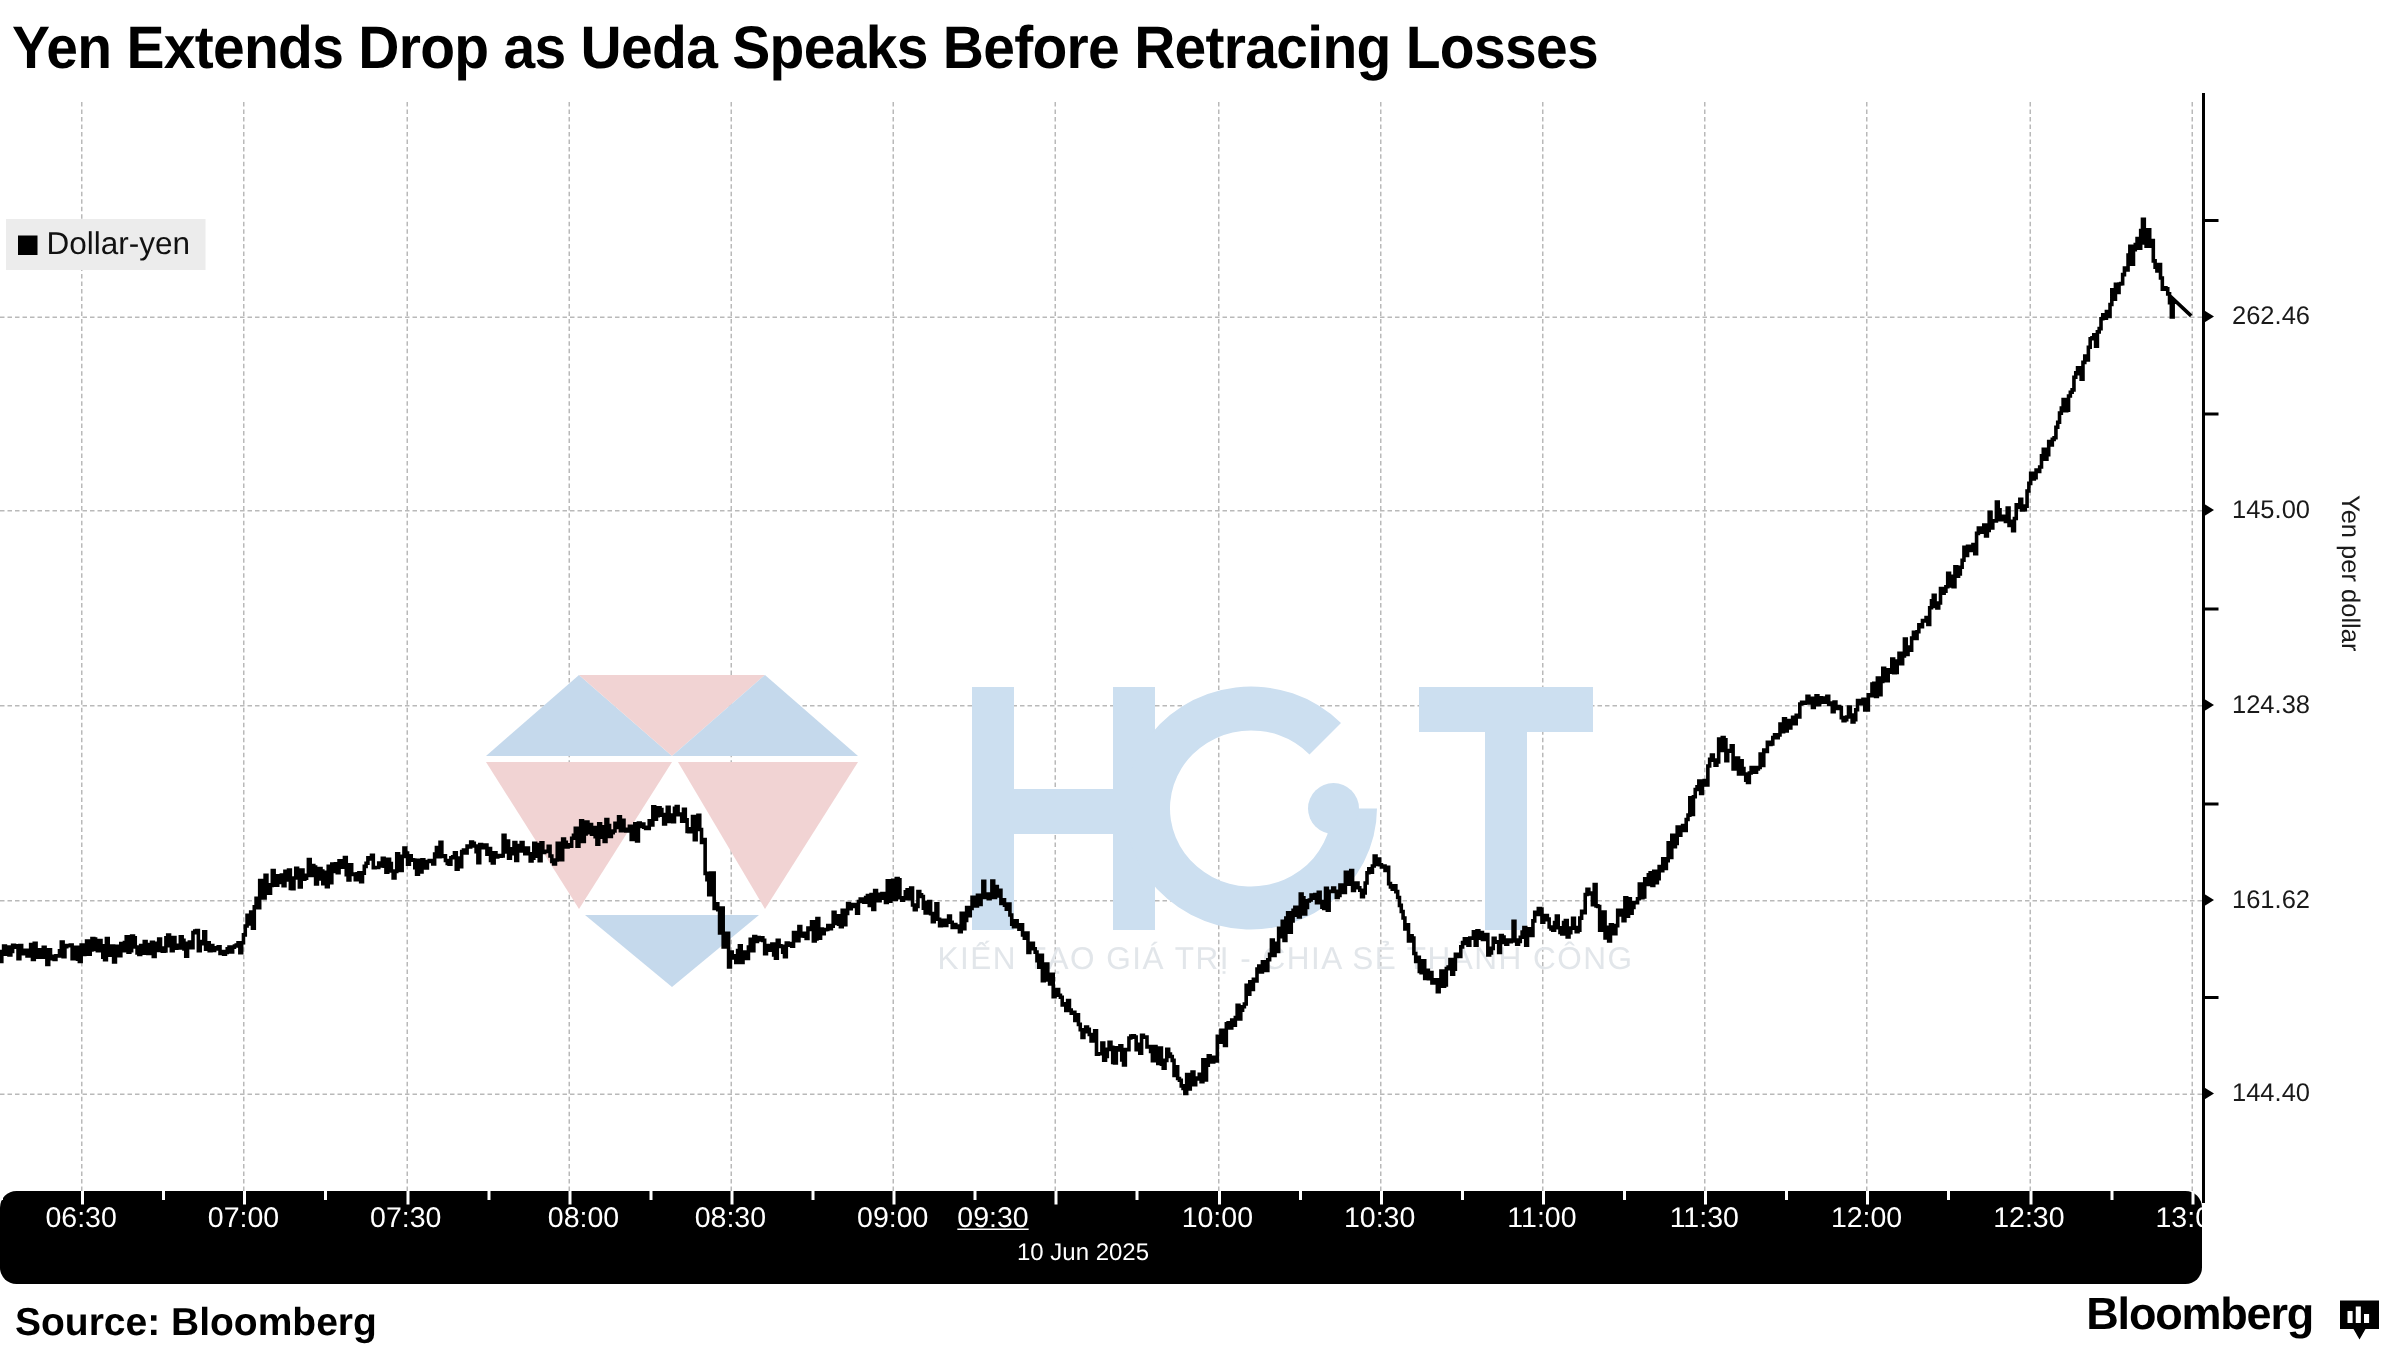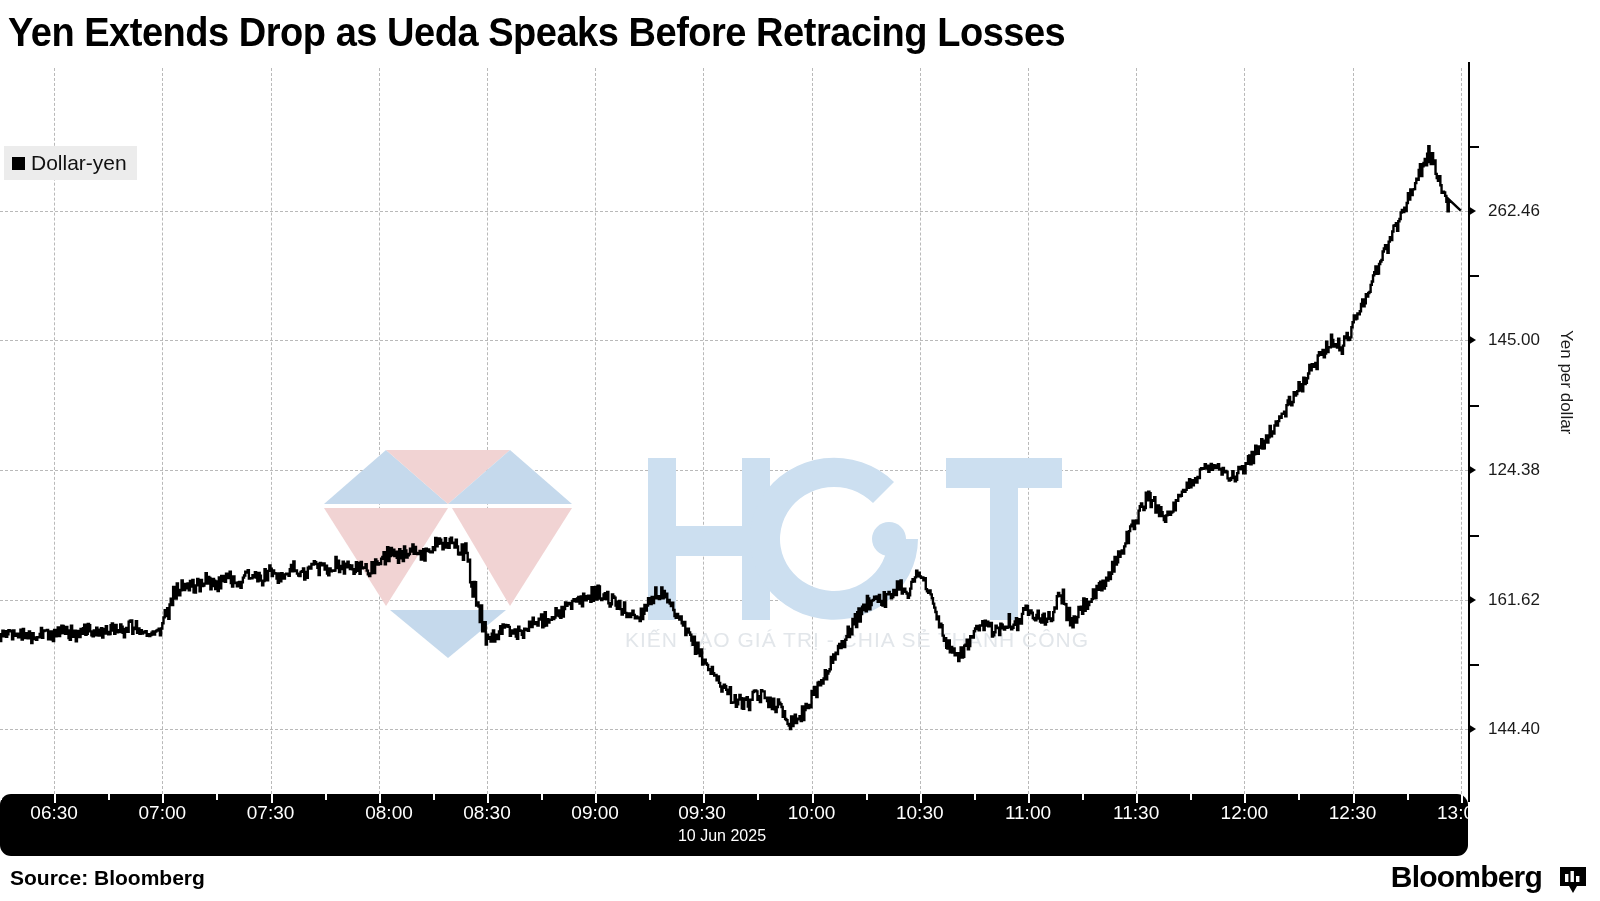--- a/index.html
+++ b/index.html
@@ -91,21 +91,21 @@
     position:absolute;left:625px;top:560px;font-size:21px;
     color:#e2e6ea;letter-spacing:1px;white-space:nowrap;font-weight:500;
   }
 
   
   #series-svg{position:absolute;left:0;top:0;width:1468px;height:726px;}
 
   
   #footer{position:absolute;left:0;top:856px;width:1600px;height:45px;background:#fff;}
   #source{
-    position:absolute;left:10px;top:10px;font-size:21px;font-weight:bold;color:#000;
+    position:absolute;left:10px;top:10px;font-size:26px;font-weight:bold;color:#000;
     white-space:nowrap;
   }
   #brand{
     position:absolute;right:58px;top:4px;font-size:30px;font-weight:bold;
     letter-spacing:-0.8px;color:#000;white-space:nowrap;
   }
   #brand-badge{position:absolute;right:12px;top:9px;width:30px;height:30px;}
 </style>
 </head>
 <body>
@@ -202,21 +202,21 @@
         <div class="xlabel" style="left: 162.31px;">07:00</div>
         <div class="xtick" style="left: 270.516px;"></div>
         <div class="xlabel" style="left: 270.516px;">07:30</div>
         <div class="xtick" style="left: 378.722px;"></div>
         <div class="xlabel" style="left: 365px; margin-left: 24px;">08:00</div>
         <div class="xtick" style="left: 486.929px;"></div>
         <div class="xlabel" style="left: 486.929px;">08:30</div>
         <div class="xtick" style="left: 595.135px;"></div>
         <div class="xlabel" style="left: 595.135px;">09:00</div>
         <div class="xtick" style="left: 703.342px;"></div>
-        <div class="xlabel" style="left: 702px;">09:30</div>
+        <div class="xlabel" style="left: 662px; text-decoration: underline;">09:30</div>
         <div class="xtick" style="left: 811.548px;"></div>
         <div class="xlabel" style="left: 811.548px;">10:00</div>
         <div class="xtick" style="left: 919.754px;"></div>
         <div class="xlabel" style="left: 919.754px;">10:30</div>
         <div class="xtick" style="left: 1027.96px;"></div>
         <div class="xlabel" style="left: 1027.96px;">11:00</div>
         <div class="xtick" style="left: 1136.17px;"></div>
         <div class="xlabel" style="left: 1136.17px;">11:30</div>
         <div class="xtick" style="left: 1244.37px;"></div>
         <div class="xlabel" style="left: 1244.37px;">12:00</div>

